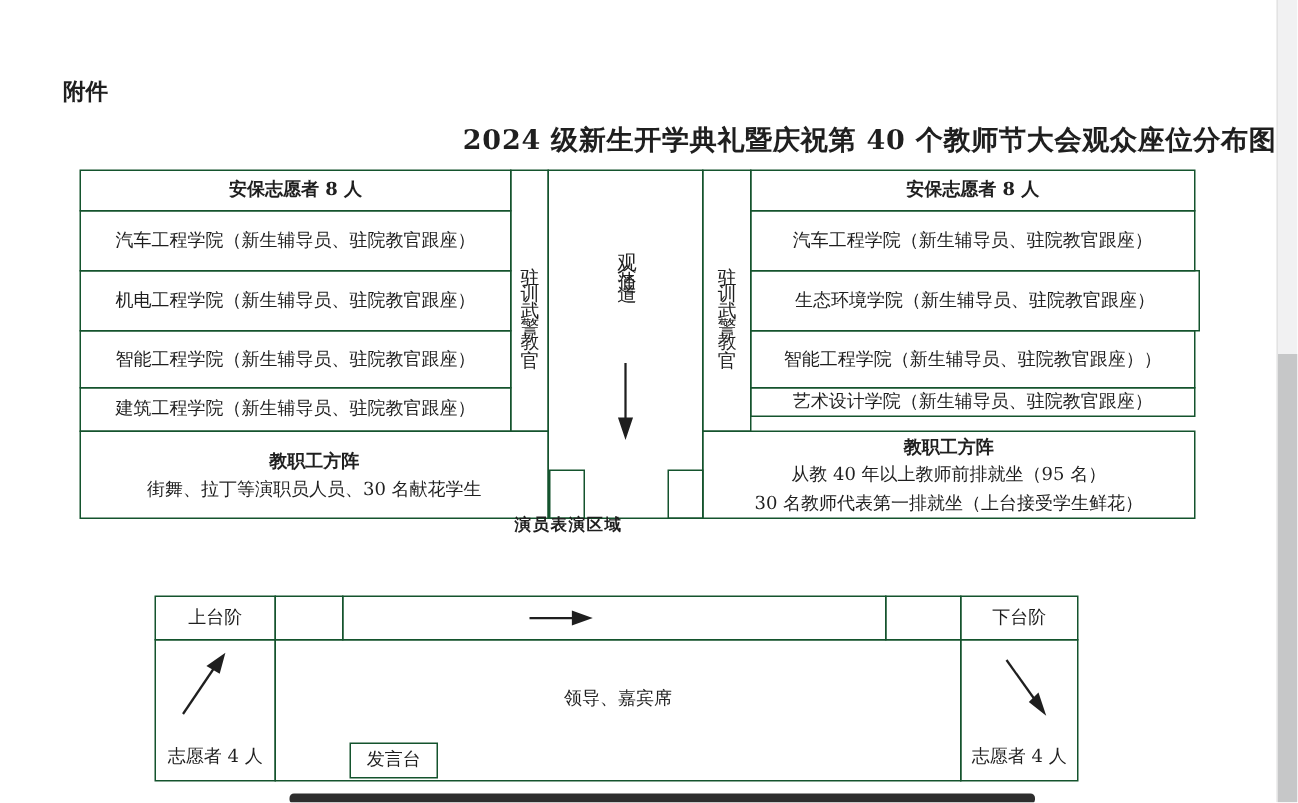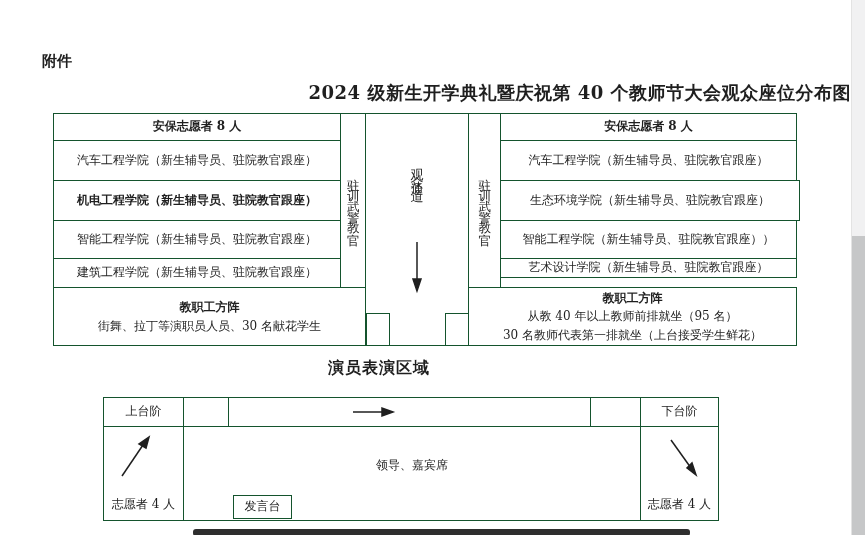--- a/index.html
+++ b/index.html
@@ -10,22 +10,22 @@
   .cell{
     position:absolute;box-sizing:border-box;border:1px solid #14532d;
     display:flex;align-items:center;justify-content:center;
     font-size:12px;line-height:1.3;text-align:center;background:transparent;
   }
   .b{font-weight:bold;}
   .col{flex-direction:column;}
   .attach{position:absolute;left:42px;top:52px;font-size:15px;font-weight:bold;}
   .title{position:absolute;left:0;top:81px;width:851px;text-align:right;
          font-size:18px;font-weight:bold;letter-spacing:.5px;}
-  .sectitle{position:absolute;left:0;top:358px;width:758px;text-align:center;
-         font-size:16px;font-weight:bold;letter-spacing:1px;}
+  .sectitle{position:absolute;left:0;top:342px;width:758px;text-align:center;
+         font-size:11px;font-weight:bold;letter-spacing:1px;}
   .vtext{
     writing-mode:vertical-rl;text-orientation:upright;
     font-size:12.5px;letter-spacing:11px;line-height:1;
   }
   .aisle-text{
     position:absolute;left:0;top:44px;width:100%;display:flex;justify-content:center;
   }
   .aisle-text span{
     writing-mode:vertical-rl;text-orientation:upright;
     font-size:13px;letter-spacing:7px;line-height:1;
@@ -43,21 +43,21 @@
 </head>
 <body>
 
 <div class="page">
 
   <div class="attach">附件</div>
   <div class="title">2024 级新生开学典礼暨庆祝第 40 个教师节大会观众座位分布图</div>
 
   <div class="cell b" style="left:53px;top:113px;width:288px;height:28px;">安保志愿者 8 人</div>
   <div class="cell" style="left:53px;top:140px;width:288px;height:41px;">汽车工程学院（新生辅导员、驻院教官跟座）</div>
-  <div class="cell" style="left:53px;top:180px;width:288px;height:41px;font-weight:bold;">机电工程学院（新生辅导员、驻院教官跟座）</div>
+  <div class="cell" style="left:53px;top:180px;width:288px;height:41px;">机电工程学院（新生辅导员、驻院教官跟座）</div>
   <div class="cell" style="left:53px;top:220px;width:288px;height:39px;">智能工程学院（新生辅导员、驻院教官跟座）</div>
   <div class="cell" style="left:53px;top:258px;width:288px;height:30px;">建筑工程学院（新生辅导员、驻院教官跟座）</div>
   <div class="cell col" style="left:53px;top:287px;width:313px;height:59px;">
     <div class="footer-line b">教职工方阵</div>
     <div class="footer-line">街舞、拉丁等演职员人员、30 名献花学生</div>
   </div>
 
   <div class="cell" style="left:340px;top:113px;width:26px;height:175px;">
     <span class="vtext">驻训武警教官</span>
   </div>

